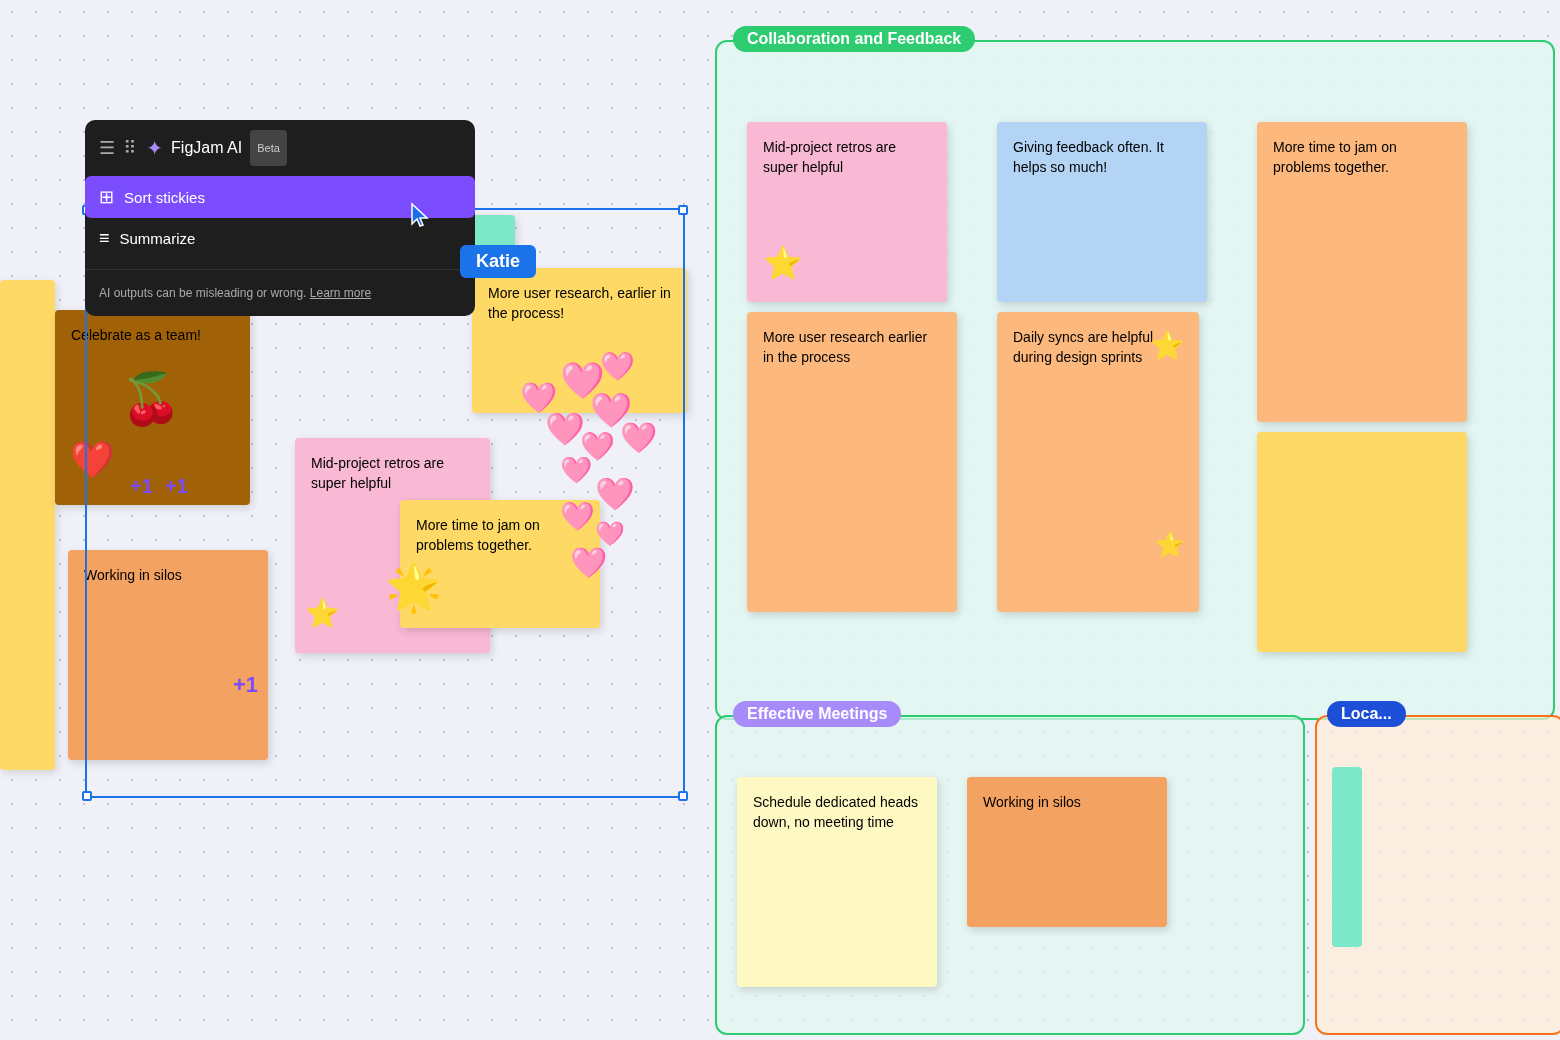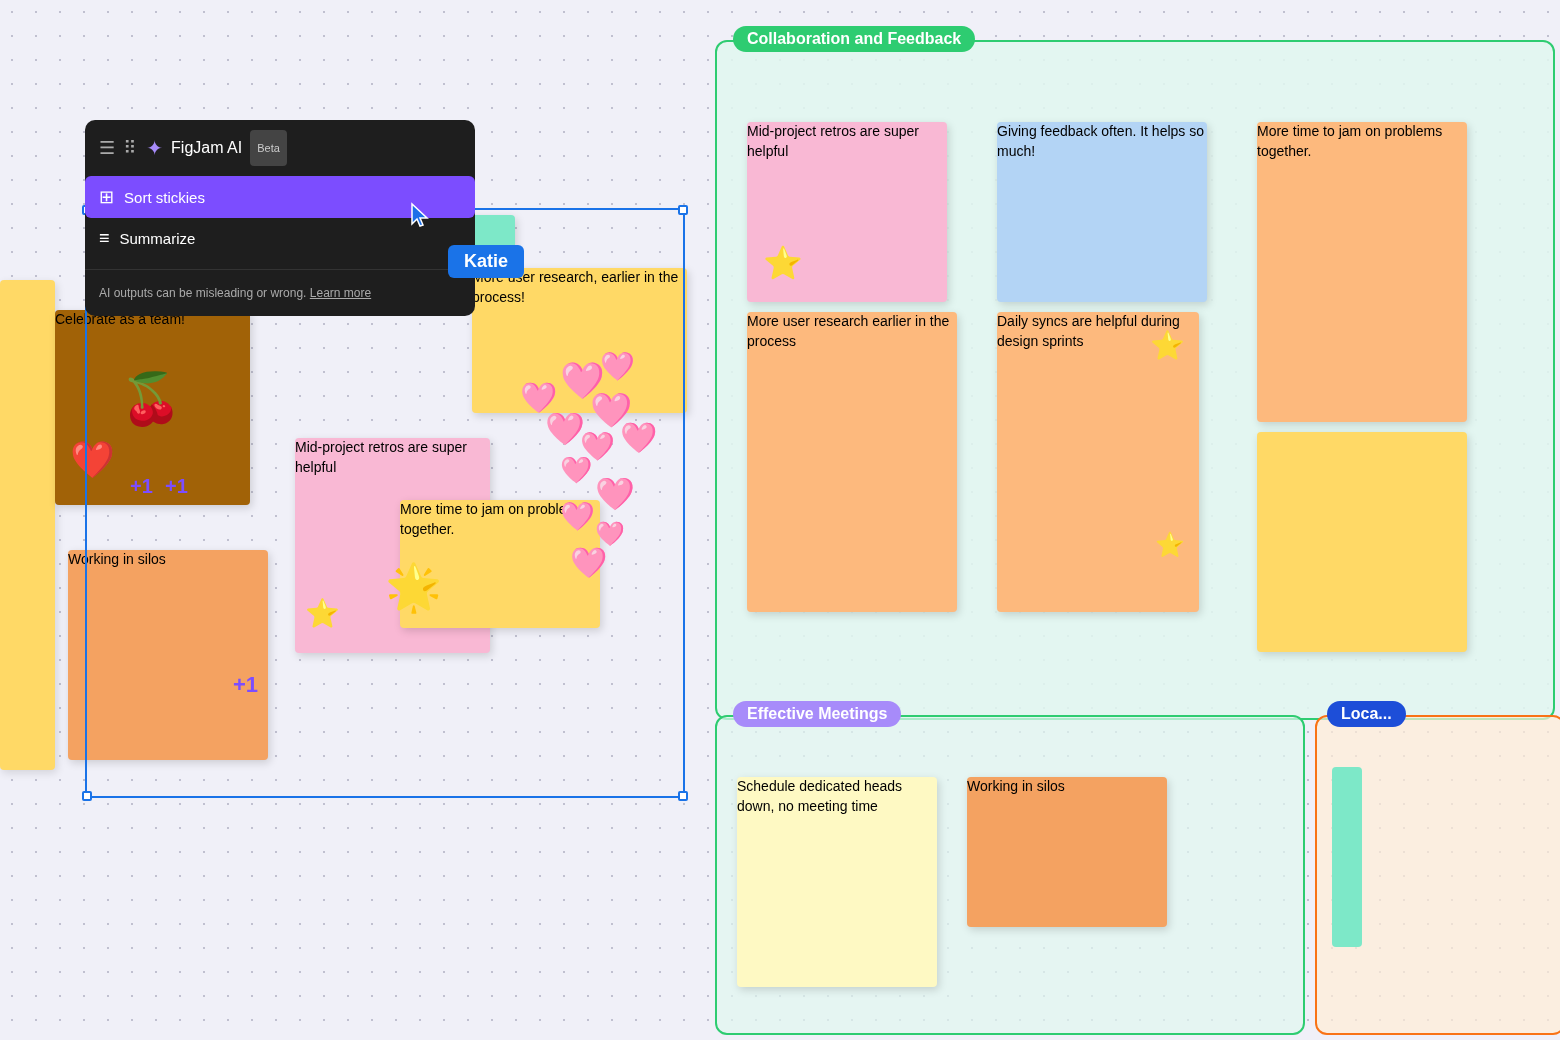--- a/index.html
+++ b/index.html
@@ -96,21 +96,21 @@
       top: 202px;
       left: 410px;
       z-index: 200;
       pointer-events: none;
     }
 
     
     .katie-label {
       position: absolute;
       top: 245px;
-      left: 448px;
+      left: 460px;
       background: #1a73e8;
       color: white;
       font-size: 18px;
       font-weight: 600;
       padding: 6px 16px;
       border-radius: 6px;
       z-index: 150;
     }
 
     
@@ -134,20 +134,21 @@
     }
     .selection-handle.tl { top: -5px; left: -5px; }
     .selection-handle.tr { top: -5px; right: -5px; }
     .selection-handle.bl { bottom: -5px; left: -5px; }
     .selection-handle.br { bottom: -5px; right: -5px; }
 
     
     .sticky {
       position: absolute;
       border-radius: 4px;
+      padding: 16px;
       font-size: 14px;
       line-height: 1.4;
       font-weight: 500;
       box-shadow: 2px 3px 8px rgba(0,0,0,0.15);
     }
 
     
     .section-box {
       position: absolute;
       border-radius: 12px;

